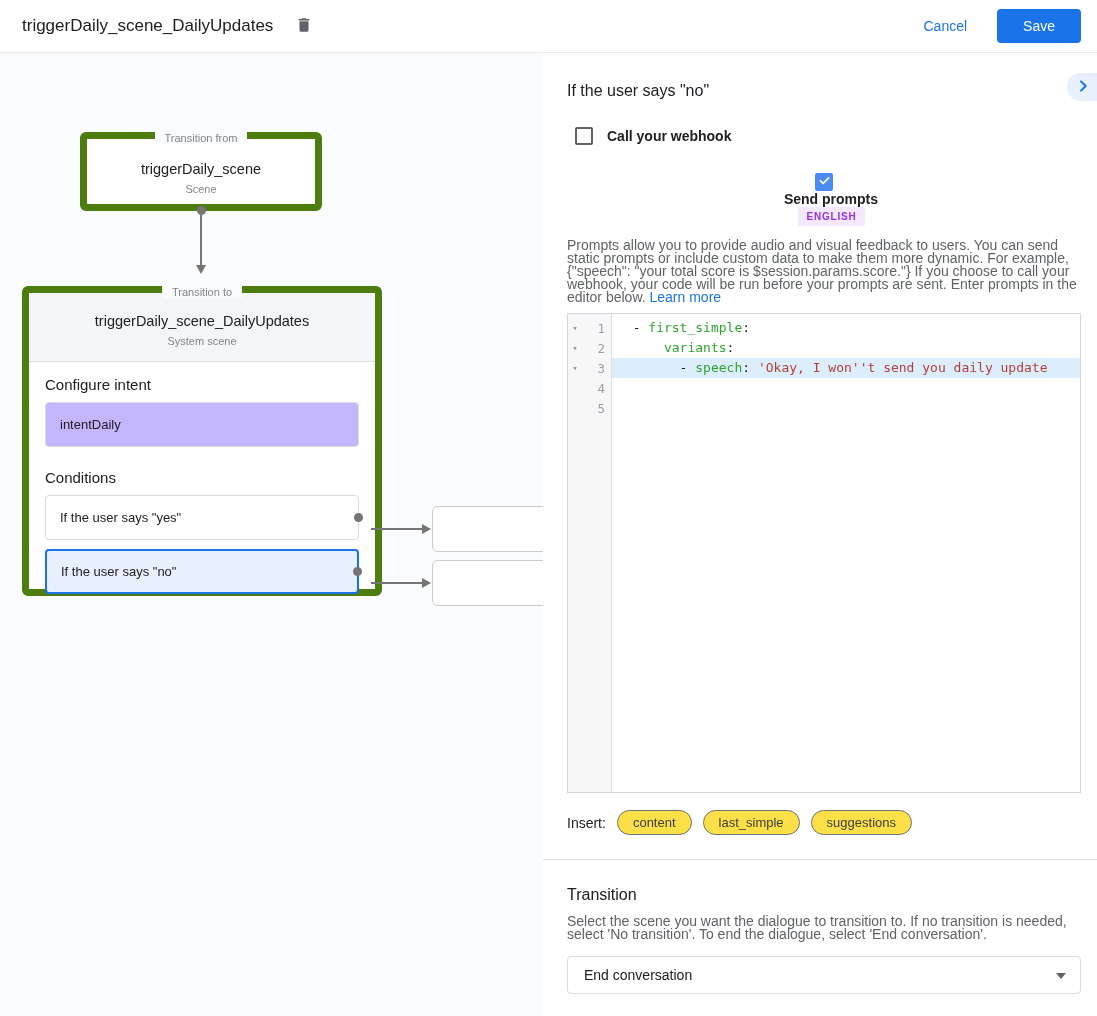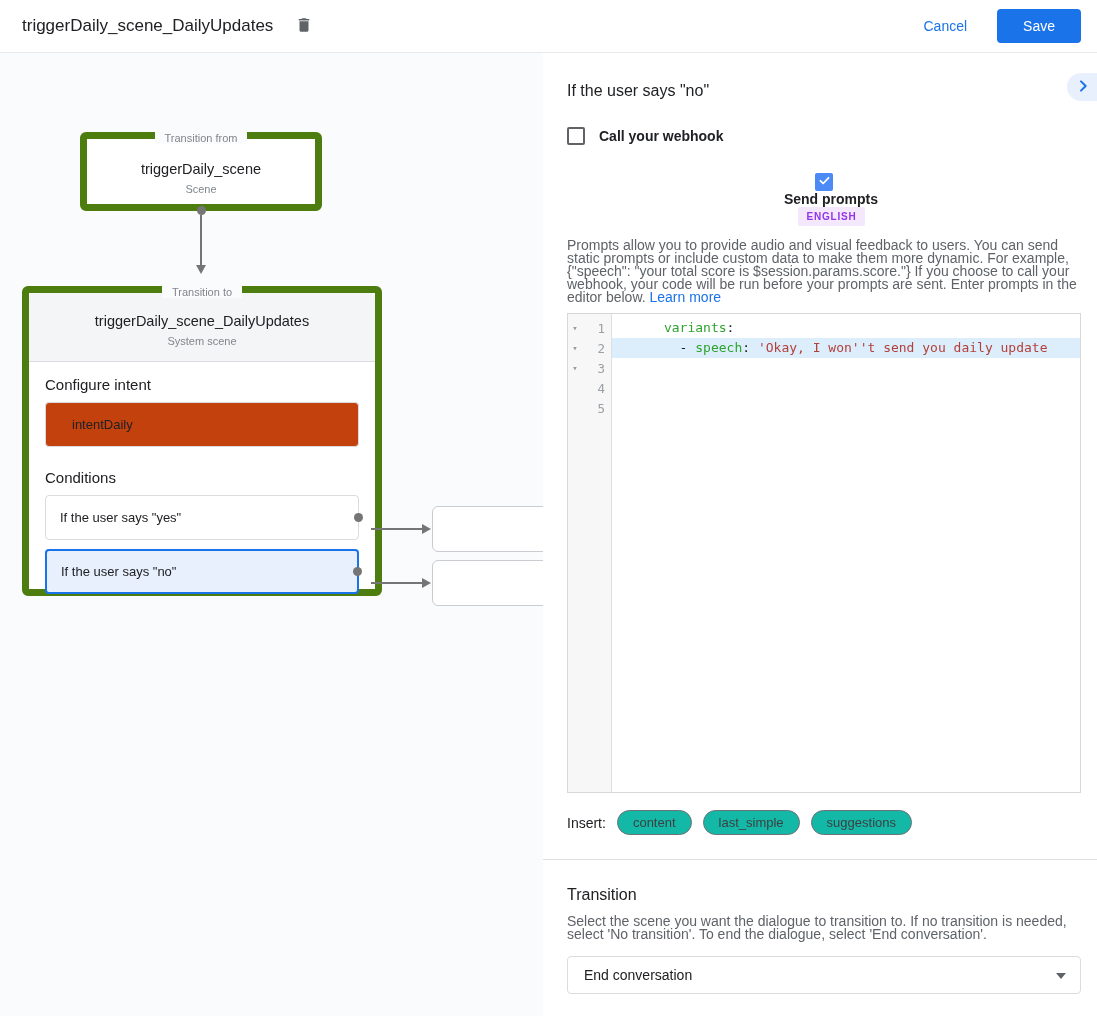--- a/index.html
+++ b/index.html
@@ -30,40 +30,40 @@
   .dot { width:9px; height:9px; border-radius:50%; background:#757575; }
   .v-dot { position:absolute; left:197px; top:153px; }
   .v-line { position:absolute; left:200px; top:162px; width:1.5px; height:51px; background:#757575; }
   .v-arrow { position:absolute; left:196px; top:212px; width:0; height:0; border-left:5px solid transparent; border-right:5px solid transparent; border-top:9px solid #757575; }
 
   .to-box { left:22px; top:233px; width:360px; height:310px; }
   .to-head { background:#f4f5f6; border-bottom:1px solid #dadce0; border-radius:6px 6px 0 0; height:69px; text-align:center; }
   .to-head .box-title { font-size:14.5px; margin-top:0; padding-top:20px; }
   .to-body { padding:14px 16px; }
   .section-label { font-size:15px; color:#202124; }
-  .intent-field { margin-top:9px; height:45px; border:1px solid #dadce0; border-radius:4px; background:#c2410c; display:flex; align-items:center; padding-left:26px; font-size:13px; }
+  .intent-field { margin-top:9px; height:45px; border:1px solid #dadce0; border-radius:4px; background:#c4b5fd; display:flex; align-items:center; padding-left:14px; font-size:13px; }
   .cond-label { margin-top:22px; }
   .cond { position:relative; margin-top:9px; height:45px; border:1px solid #dadce0; border-radius:4px; background:#fff; display:flex; align-items:center; padding-left:14px; font-size:13px; cursor:pointer; }
   .cond.sel { border:2px solid #1a73e8; background:#e8f0fe; }
   .cond .dot { position:absolute; right:-5px; top:50%; margin-top:-4.5px; }
 
   .h-conn { position:absolute; height:1.5px; width:52px; background:#757575; }
   .h-conn .tip { position:absolute; right:-8px; top:-4.2px; width:0; height:0; border-top:5px solid transparent; border-bottom:5px solid transparent; border-left:9px solid #757575; }
   .conn1 { left:371px; top:475px; }
   .conn2 { left:371px; top:529px; }
   .target-box { position:absolute; left:432px; width:132px; height:46px; background:#fff; border:1px solid #c9ccd0; border-radius:6px; }
   .target1 { top:453px; }
   .target2 { top:507px; }
 
   
   .panel-title { margin-top:29px; font-size:16px; font-weight:400; color:#202124; }
   .collapse-btn { position:absolute; top:20px; right:0; width:30px; height:28px; border:none; border-radius:14px 0 0 14px; background:#e8f0fe; cursor:pointer; display:flex; align-items:center; justify-content:flex-end; padding-right:6px; }
 
   .check-row { display:flex; align-items:center; }
-  .row-webhook { margin-top:27px; }
+  .row-webhook { margin-top:27px;margin-left:8px; }
   .row-prompts { margin-top:28px;flex-direction:column; }
   .checkbox { width:18px; height:18px; border:2px solid #5f6368; border-radius:2px; background:#fff; flex:none; cursor:pointer; }
   .checkbox.checked { border:none; background:#4c8bf5; display:flex; align-items:center; justify-content:center; }
   .check-row-label { font-size:14px; font-weight:700; margin-left:14px; }
   .lang-badge { margin-left:15px; background:#f3e8fd; color:#9334e6; font-size:10px; font-weight:700; letter-spacing:.8px; padding:4px 8px; border-radius:2px; }
 
   .panel-desc { margin-top:13px; font-size:14px; line-height:13px; color:#5f6368; max-width:516px; }
   .link { color:#1a73e8; text-decoration:none; cursor:pointer; }
 
   .tabs { margin-top:17px; display:flex; }
@@ -77,21 +77,21 @@
   .lnum { flex:1; text-align:right; padding-right:6px; color:#9aa0a6; font-size:12.5px; }
   .code-col { flex:1; padding-top:4px; overflow:hidden; }
   .code-line { height:20px; line-height:20px; white-space:pre; padding-left:5px; }
   .code-line.hl { background:#dcedfb; }
   .tok-key { color:#2ea32e; }
   .tok-str { color:#b3403a; }
   .tok-plain { color:#202124; }
 
   .insert-row { margin-top:17px; display:flex; align-items:center; }
   .insert-label { font-size:14px; color:#202124; }
-  .chip { margin-left:11px; border:1px solid #6d7277; border-radius:13px; background:#14b8a6; padding:4px 15px; font-size:13px; color:#3c4043; cursor:pointer; font-family:inherit; }
+  .chip { margin-left:11px; border:1px solid #6d7277; border-radius:13px; background:#fde047; padding:4px 15px; font-size:13px; color:#3c4043; cursor:pointer; font-family:inherit; }
 
   .panel-divider { margin:24px -16px 0 -24px; border:none; border-top:1px solid #e0e0e0; }
   .transition-title { margin-top:26px; font-size:16px; font-weight:400; }
   .transition-desc { margin-top:11px; }
   .select { margin-top:15px; width:514px; height:38px; border:1px solid #dadce0; border-radius:4px; display:flex; align-items:center; padding:0 16px; font-size:14px; color:#202124; cursor:pointer; position:relative; background:#fff; }
   .caret { position:absolute; right:14px; top:16px; width:0; height:0; border-left:5px solid transparent; border-right:5px solid transparent; border-top:6px solid #5f6368; }
 </style>
 </head>
 <body>
 
@@ -209,20 +209,21 @@
           <div class="gutter-row">
             <span class="fold"></span>
             <span class="lnum">4</span>
           </div>
           <div class="gutter-row">
             <span class="fold"></span>
             <span class="lnum">5</span>
           </div>
         </div>
       <div class="code-col" id="code-col">
+          <div class="code-line"><span class="tok-plain">  - </span><span class="tok-key">first_simple</span><span class="tok-plain">:</span></div>
           <div class="code-line"><span class="tok-plain">      </span><span class="tok-key">variants</span><span class="tok-plain">:</span></div>
           <div class="code-line hl"><span class="tok-plain">        - </span><span class="tok-key">speech</span><span class="tok-plain">: </span><span class="tok-str">'Okay, I won''t send you daily update</span></div>
           <div class="code-line"></div>
         </div>
     </div>
 
     <div class="insert-row">
       <span class="insert-label">Insert:</span>
       <span id="chips"><button class="chip">content</button><button class="chip">last_simple</button><button class="chip">suggestions</button></span>
     </div>

